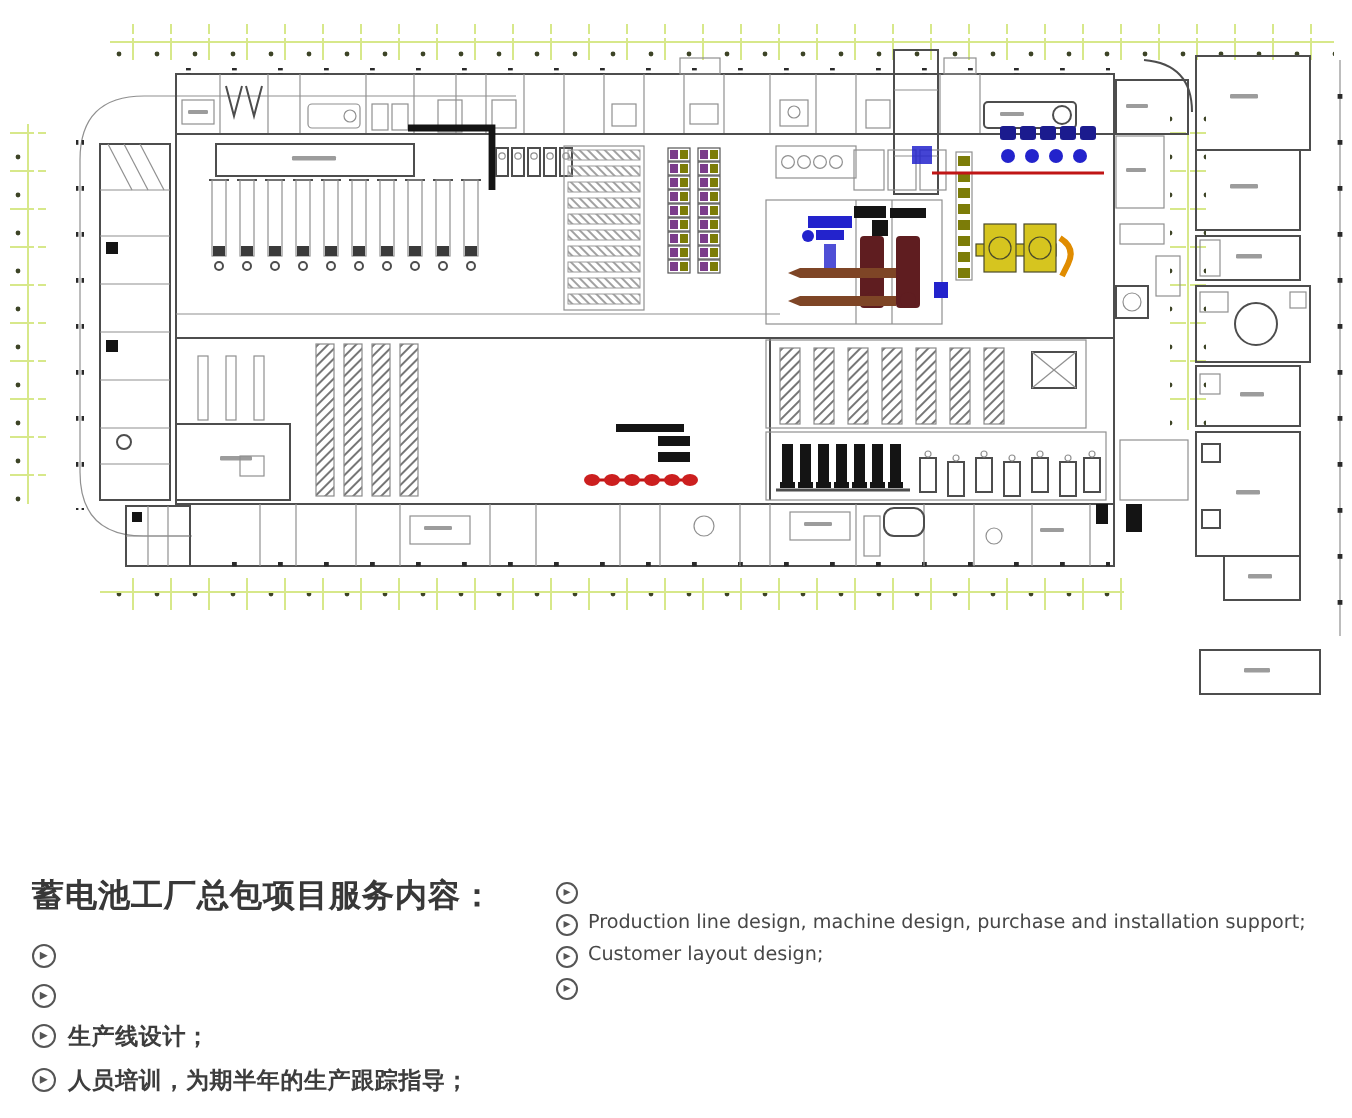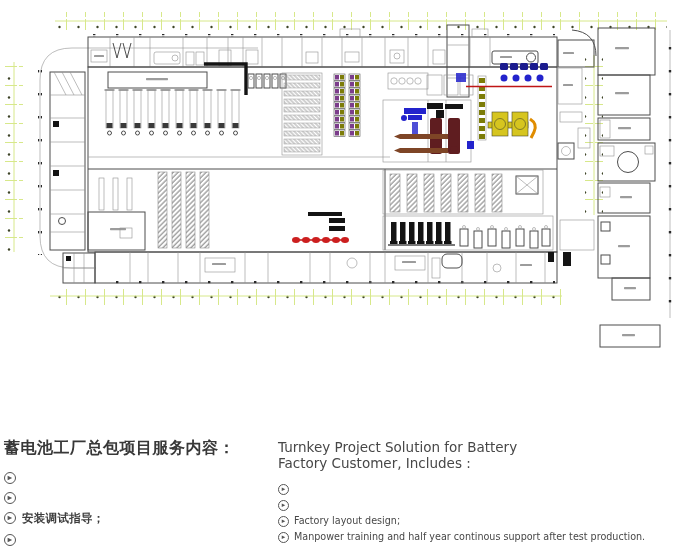--- a/index.html
+++ b/index.html
@@ -23,21 +23,21 @@
   .nvy{fill:var(--equip-navy)}
   .mar{fill:var(--equip-maroon)}
   .brn{fill:var(--equip-brown)}
   .yel{fill:var(--equip-yellow);stroke:#4a4a2a;stroke-width:.6}
   .olv{fill:var(--equip-olive)}
   .pur{fill:var(--rack-purple)}
   .org{stroke:var(--equip-orange);stroke-width:3;fill:none}
 
   
   .text-section{position:absolute;left:0;top:428px;width:676px;display:flex;}
-  .col-cn{width:266px;padding:10px 0 0 4px;box-sizing:border-box;font-family:Liberation Serif, serif;}
+  .col-cn{width:266px;padding:10px 0 0 16px;box-sizing:border-box;}
   .cn-title{font-size:16px;font-weight:700;letter-spacing:.5px;color:#383838;margin:0 0 12px 0;}
   .col-en{width:400px;padding:12px 0 0 12px;box-sizing:border-box;color:#474747;}
   .en-title{font-size:13.5px;line-height:1.18;margin:0 0 11px 0;font-weight:500;}
   ul.svc{list-style:none;margin:0;padding:0;}
   .col-cn ul.svc li{display:flex;gap:6px;align-items:flex-start;font-size:11.5px;font-weight:700;
                     color:#3d3d3d;margin-bottom:7px;letter-spacing:.3px;}
   .col-en ul.svc li{display:flex;gap:5px;align-items:flex-start;font-size:9.6px;
                     color:#474747;margin-bottom:4px;}
   .b-ico{display:inline-flex;align-items:center;justify-content:center;flex:0 0 auto;
          width:10px;height:10px;border:1px solid #555;border-radius:50%;
@@ -465,45 +465,42 @@
       <h2 class="cn-title">蓄电池工厂总包项目服务内容：</h2>
       <ul class="svc">
         <li>
           <span class="b-ico">▸</span>
         </li>
         <li>
           <span class="b-ico">▸</span>
         </li>
         <li>
           <span class="b-ico">▸</span>
-          <span>安装调试指导；</span>
-        </li>
-        <li>
-          <span class="b-ico">▸</span>
+          <span>生产线设计；</span>
+        </li>
+        <li>
+          <span class="b-ico">▸</span>
+          <span>人员培训，为期半年的生产跟踪指导；</span>
         </li>
       </ul>
     </div>
 
     <div class="col-en">
-      <h2 class="en-title">
-        <span>Turnkey Project Solution for Battery</span><br>
-        <span>Factory Customer, Includes :</span>
-      </h2>
       <ul class="svc">
         <li>
           <span class="b-ico">▸</span>
         </li>
         <li>
           <span class="b-ico">▸</span>
-        </li>
-        <li>
-          <span class="b-ico">▸</span>
-          <span>Factory layout design;</span>
-        </li>
-        <li>
-          <span class="b-ico">▸</span>
-          <span>Manpower training and half year continous support after test production.</span>
+          <span>Production line design, machine design, purchase and installation support;</span>
+        </li>
+        <li>
+          <span class="b-ico">▸</span>
+          <span>Customer layout design;</span>
+        </li>
+        <li>
+          <span class="b-ico">▸</span>
         </li>
       </ul>
     </div>
 
   </div>
 </div>
 
 </body></html>

